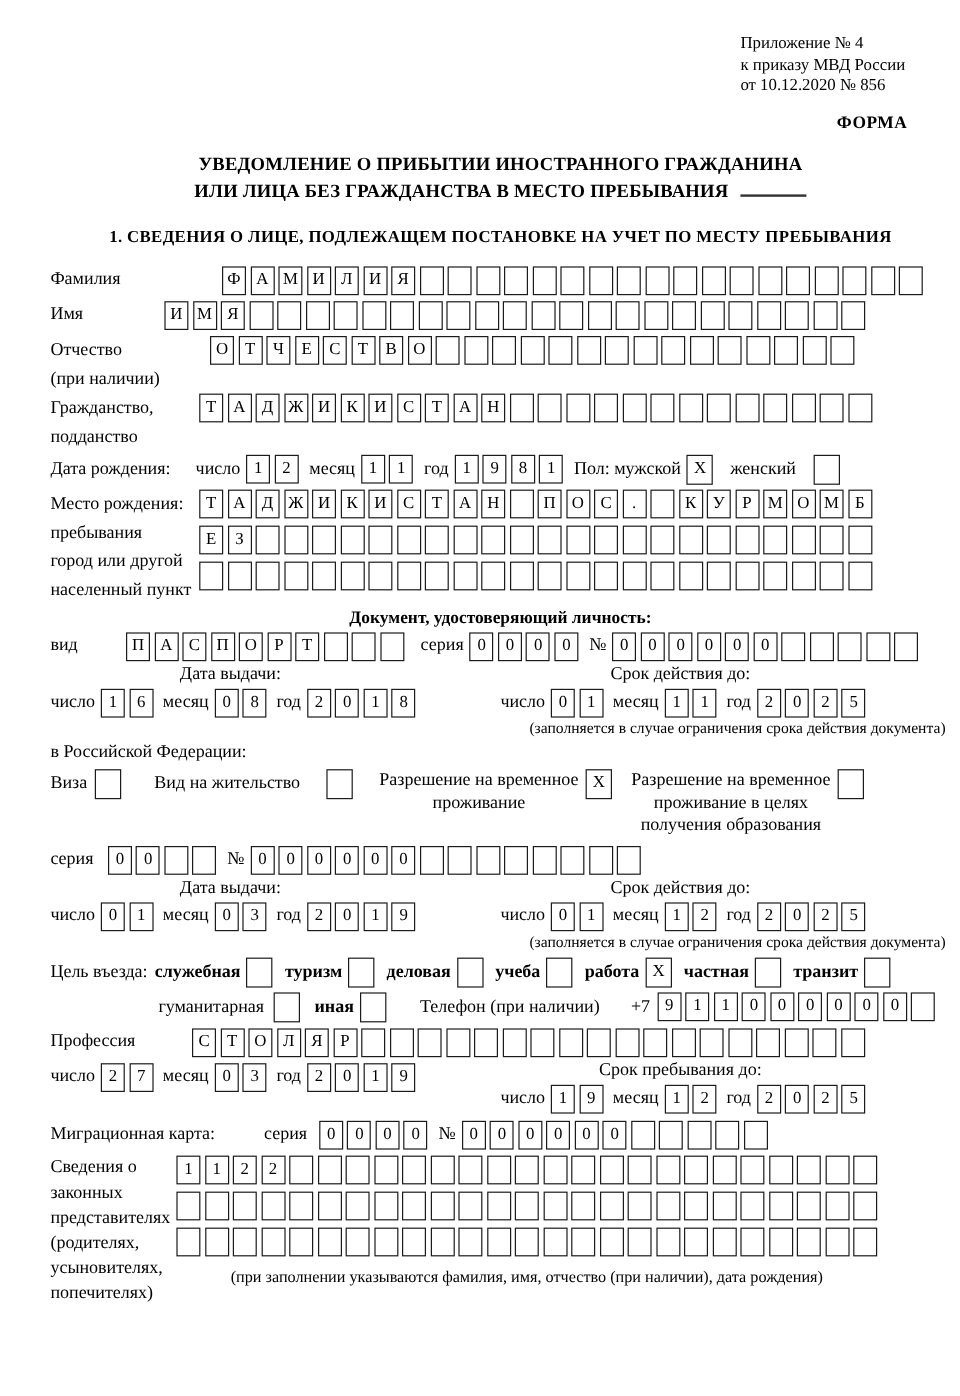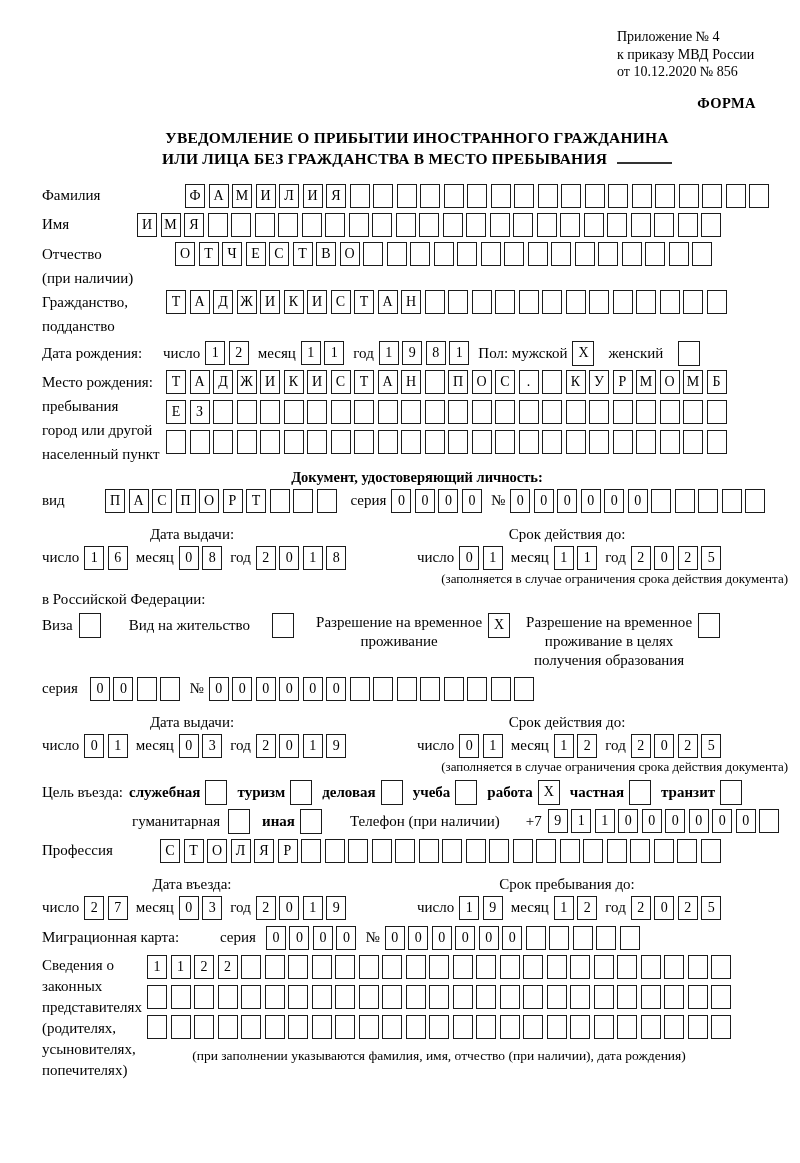--- a/index.html
+++ b/index.html
@@ -15,21 +15,21 @@
   .frow{display:flex;align-items:center;}
   .top{align-items:flex-start;}
   .flabel{flex:none;}
   .flabel div{line-height:24px;}
   .boxes{display:inline-flex;gap:3.5px;align-items:center;flex:none;}
   .cell{box-sizing:border-box;width:20px;height:24px;border:1.5px solid #1b1b1b;background:#fff;
         display:inline-flex;align-items:center;justify-content:center;font-size:14px;flex:none;}
   .checkbox .cell{width:22px;height:25px;}
   .stack{display:flex;flex-direction:column;gap:6px;}
   .dlabel{margin:0 5px 0 9px;flex:none;}
-  .dates{display:flex;margin-top:12px;}
+  .dates{display:flex;margin-top:2px;}
   .dcol{width:50%;display:flex;flex-direction:column;}
   .dhead{width:300px;text-align:center;line-height:18px;}
   .dline{display:flex;align-items:center;margin-top:3px;}
   .dline .dlabel{margin:0 5px 0 8px;}
   .dline .dlabel:first-child{margin-left:0;}
   .limit-note{font-size:13px;text-align:right;margin:1px 4px 0 0;line-height:15px;}
   .plain{line-height:18px;margin-top:6px;}
   .opts{margin-top:5px;}
   .opt{display:flex;align-items:flex-start;}
   .opt .optlabel{line-height:25px;margin-right:6px;}
@@ -48,20 +48,21 @@
     <div>к приказу МВД России</div>
     <div>от 10.12.2020 № 856</div>
   </div>
   <div class="form-label">ФОРМА</div>
 
   <div class="title">
     <div>УВЕДОМЛЕНИЕ О ПРИБЫТИИ ИНОСТРАННОГО ГРАЖДАНИНА</div>
     <div><span>ИЛИ ЛИЦА БЕЗ ГРАЖДАНСТВА В МЕСТО ПРЕБЫВАНИЯ</span><span class="title-underline"></span></div>
   </div>
 
+  <div class="sec-heading">1. СВЕДЕНИЯ О ЛИЦЕ, ПОДЛЕЖАЩЕМ ПОСТАНОВКЕ НА УЧЕТ ПО МЕСТУ ПРЕБЫВАНИЯ</div>
 
   <div class="frow" style="margin-top:15px;gap:48px;">
     <div class="flabel" style="width:95px;">Фамилия</div>
     <div class="boxes">
         <span class="cell">Ф</span>
         <span class="cell">А</span>
         <span class="cell">М</span>
         <span class="cell">И</span>
         <span class="cell">Л</span>
         <span class="cell">И</span>
@@ -581,21 +582,20 @@
         <span class="cell"></span>
         <span class="cell"></span>
         <span class="cell"></span>
         <span class="cell"></span>
         <span class="cell"></span>
       </div>
   </div>
 
   <div class="dates">
     <div class="dcol">
-      <div class="dhead">Дата въезда:</div>
       <div class="dline">
         <span class="dlabel">число</span>
         <span class="boxes">
             <span class="cell">2</span>
             <span class="cell">7</span>
           </span>
         <span class="dlabel">месяц</span>
         <span class="boxes">
             <span class="cell">0</span>
             <span class="cell">3</span>

